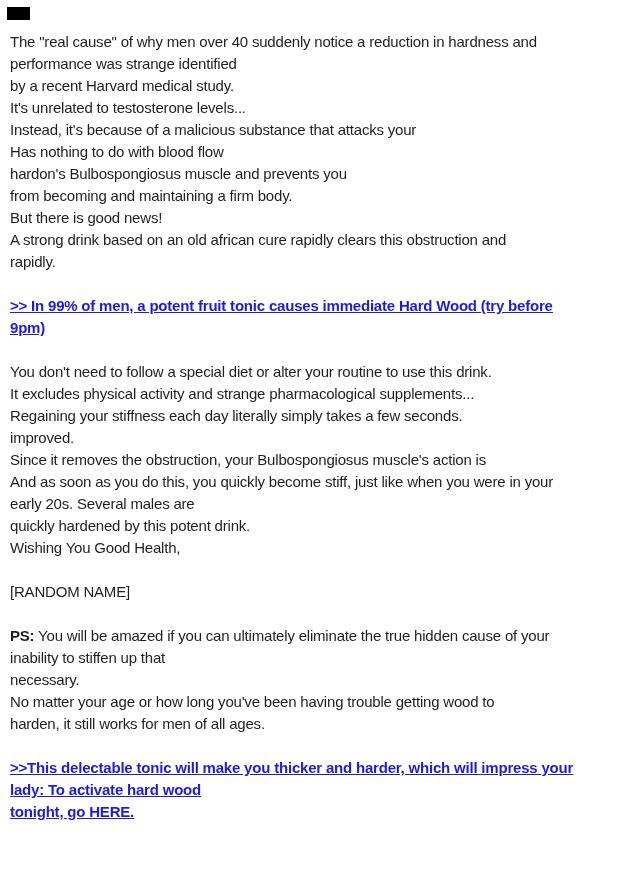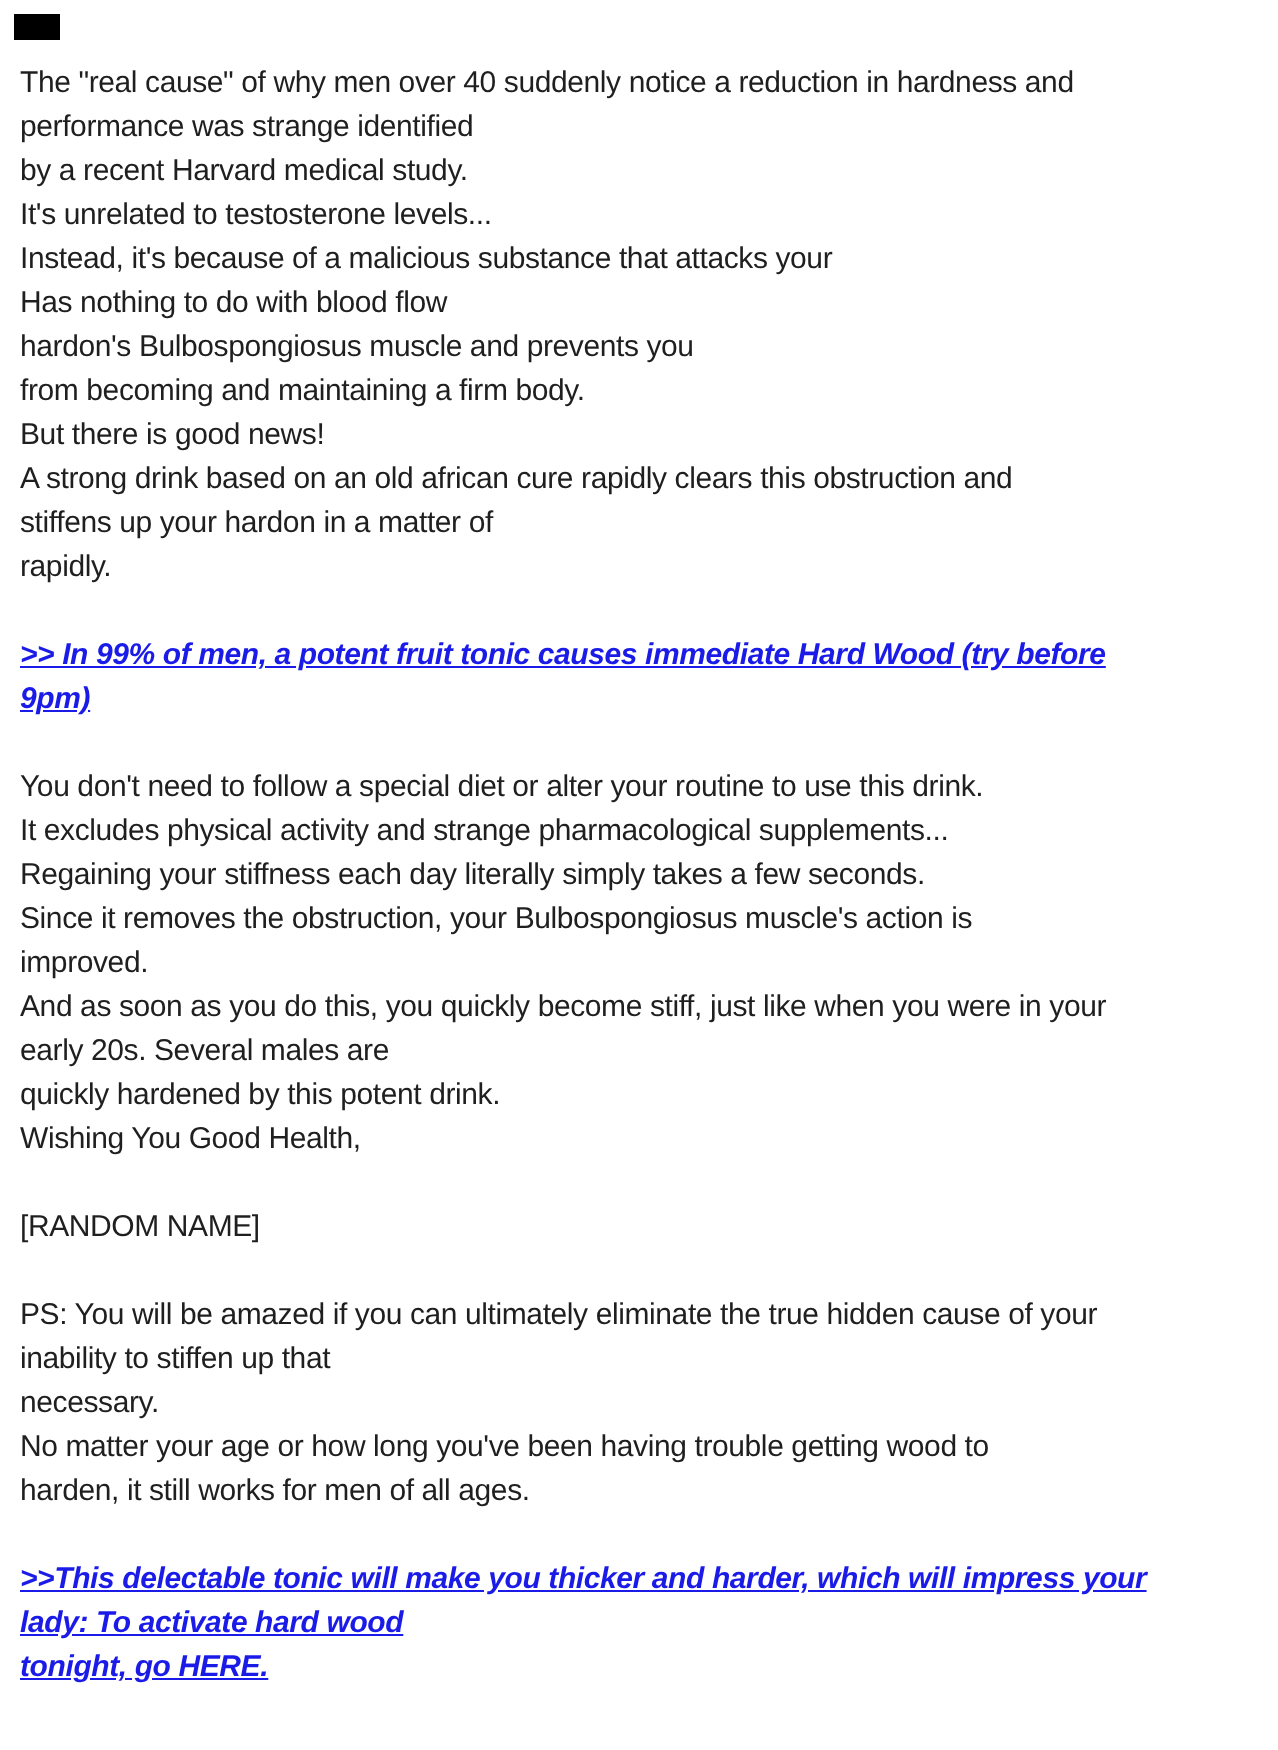--- a/index.html
+++ b/index.html
@@ -40,55 +40,53 @@
   }
   a.linkblock {
     display: block;
     cursor: pointer;
   }
   a.linkblock .line {
     color: var(--link, #1b1be8);
     font-weight: bold;
     text-decoration: underline;
     text-decoration-color: var(--link, #1b1be8);
-    font-style: italic;
   }
   .ps-label {
-    font-weight: normal;
+    font-weight: bold;
   }
 </style>
 </head>
 <body style="background: rgb(255, 255, 255);">
 
 <div class="redaction-mark" style="background: rgb(0, 0, 0);"></div>
 <div class="content">
     <div class="block">
       <div class="line">The "real cause" of why men over 40 suddenly notice a reduction in hardness and</div>
       <div class="line">performance was strange identified</div>
       <div class="line">by a recent Harvard medical study.</div>
       <div class="line">It's unrelated to testosterone levels...</div>
       <div class="line">Instead, it's because of a malicious substance that attacks your</div>
       <div class="line">Has nothing to do with blood flow</div>
       <div class="line">hardon's Bulbospongiosus muscle and prevents you</div>
       <div class="line">from becoming and maintaining a firm body.</div>
       <div class="line">But there is good news!</div>
       <div class="line">A strong drink based on an old african cure rapidly clears this obstruction and</div>
-      <div class="line">stiffens up your hardon in a matter of</div>
       <div class="line">rapidly.</div>
     </div>
     <a class="block linkblock" href="#">
       <div class="line">&gt;&gt; In 99% of men, a potent fruit tonic causes immediate Hard Wood (try before</div>
       <div class="line">9pm)</div>
     </a>
     <div class="block">
       <div class="line">You don't need to follow a special diet or alter your routine to use this drink.</div>
       <div class="line">It excludes physical activity and strange pharmacological supplements...</div>
       <div class="line">Regaining your stiffness each day literally simply takes a few seconds.</div>
+      <div class="line">improved.</div>
       <div class="line">Since it removes the obstruction, your Bulbospongiosus muscle's action is</div>
-      <div class="line">improved.</div>
       <div class="line">And as soon as you do this, you quickly become stiff, just like when you were in your</div>
       <div class="line">early 20s. Several males are</div>
       <div class="line">quickly hardened by this potent drink.</div>
       <div class="line">Wishing You Good Health,</div>
     </div>
     <div class="block">
       <div class="line">[RANDOM NAME]</div>
     </div>
     <div class="block">
       <div class="line"><span class="ps-label">PS:</span> You will be amazed if you can ultimately eliminate the true hidden cause of your</div>

